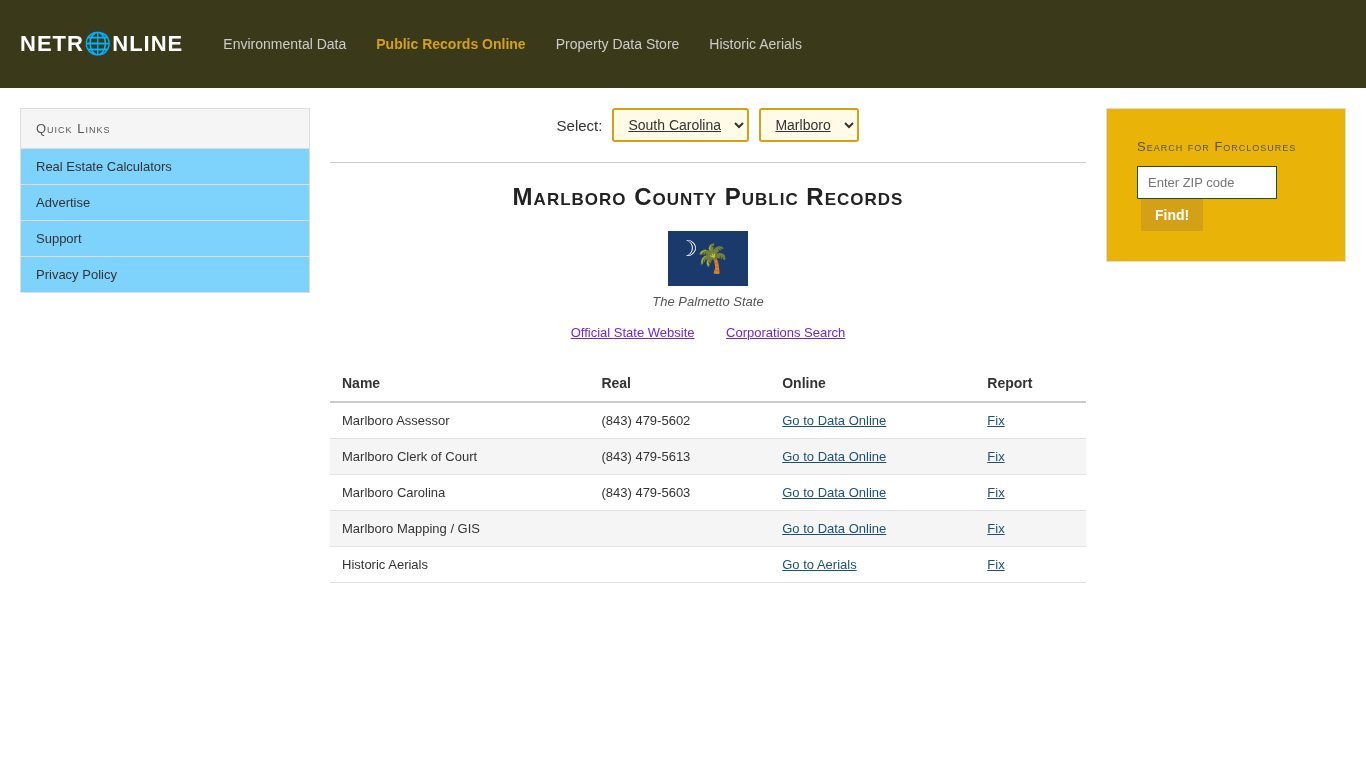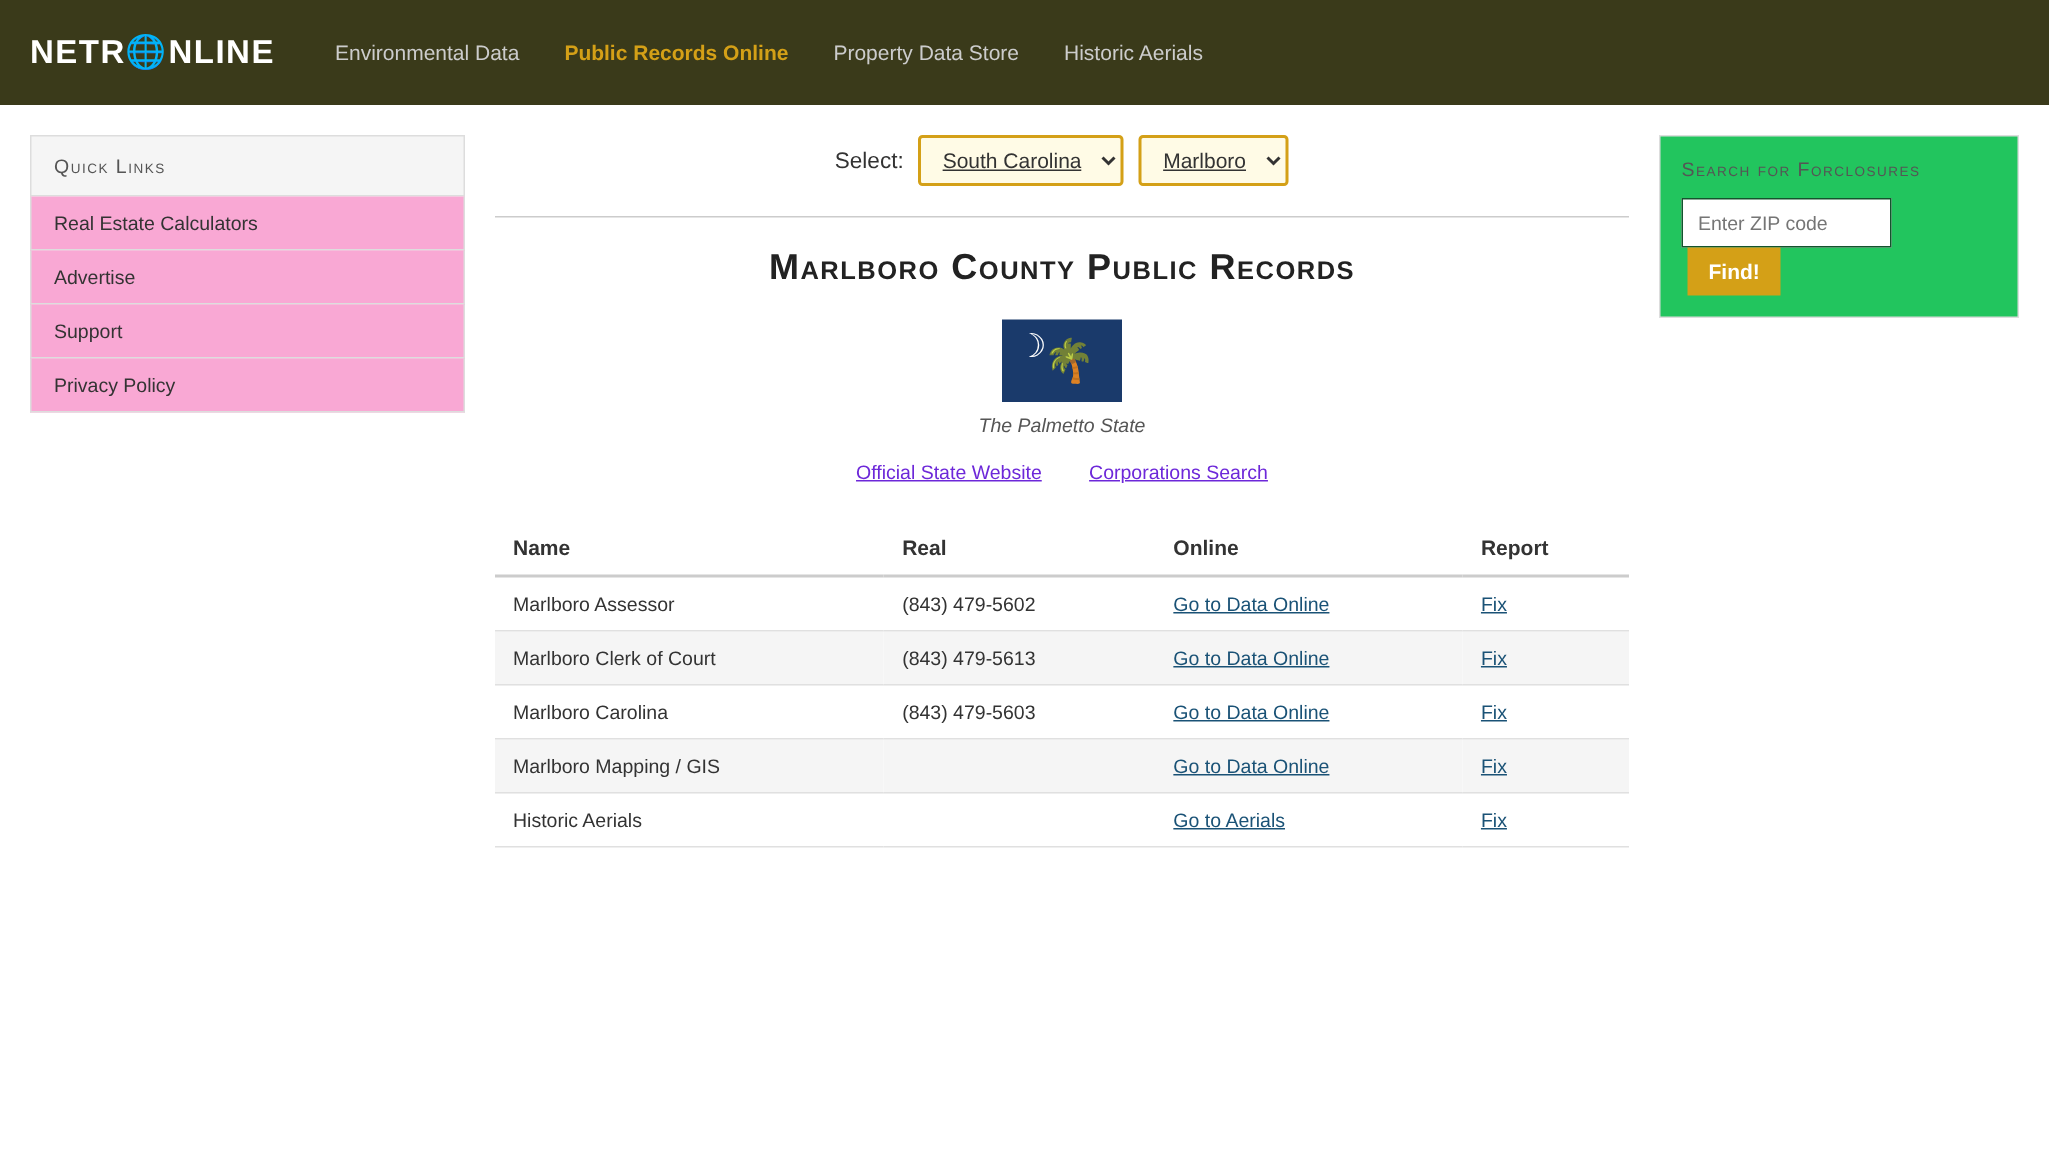--- a/index.html
+++ b/index.html
@@ -4,21 +4,21 @@
   <style>
     * { margin: 0; padding: 0; box-sizing: border-box; }
     body { font-family: Arial, sans-serif; font-size: 14px; color: #333; background: #fff; }
 
     
     #header {
       background-color: #3a3a1a;
       display: flex;
       align-items: center;
       padding: 0 20px;
-      height: 70px;
+      height: 88px;
     }
     #logo {
       color: #fff;
       font-size: 22px;
       font-weight: bold;
       letter-spacing: 1px;
       margin-right: 40px;
       white-space: nowrap;
     }
     #nav {
@@ -60,21 +60,21 @@
       border-bottom: 1px solid #ddd;
       background: #f5f5f5;
       border: 1px solid #ddd;
       margin-bottom: 0;
     }
     .sidebar-link {
       display: block;
       padding: 10px 15px;
       border: 1px solid #ddd;
       border-top: none;
-      background: #f9a8d4;
+      background: #7dd3fc;
       color: #333;
       text-decoration: none;
       font-size: 13px;
       cursor: pointer;
     }
 
     
     #content {
       flex: 1;
     }
@@ -193,22 +193,22 @@
       text-decoration: underline;
       cursor: pointer;
     }
 
     
     #right-sidebar {
       width: 240px;
       flex-shrink: 0;
     }
     #foreclosure-box {
-      background: #22c55e;
-      padding: 14px;
+      background: #eab308;
+      padding: 30px;
       border: 1px solid #ddd;
     }
     #foreclosure-title {
       font-size: 13px;
       font-variant: small-caps;
       letter-spacing: 1px;
       color: #555;
       margin-bottom: 12px;
     }
     #zip-input {

